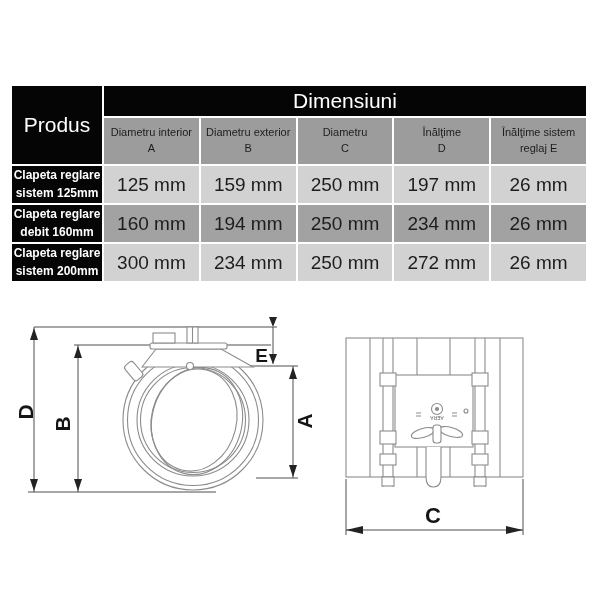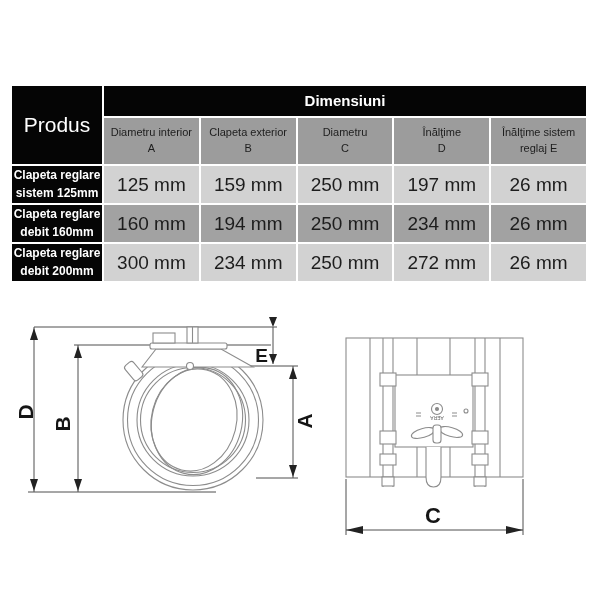--- a/index.html
+++ b/index.html
@@ -16,21 +16,21 @@
     font-family:"Liberation Sans",sans-serif;overflow:hidden;
   }
   .spec-table{
     position:absolute;left:10px;top:84px;width:578px;
     border-collapse:separate;border-spacing:2px;table-layout:fixed;
     background:var(--gap);
   }
   .spec-table th,.spec-table td{padding:0;text-align:center;vertical-align:middle;}
   .cell-black{background:var(--header-bg);color:#fff;}
   .produs-cell{font-size:21px;font-weight:400;height:78px;}
-  .dim-title-cell{font-size:15px;font-weight:700;height:24px;}
+  .dim-title-cell{font-size:21px;font-weight:400;height:24px;}
   .sub-cell{
     background:var(--subheader-bg);color:#1d1d1d;font-size:11px;
     font-weight:400;height:37px;line-height:1.45;
   }
   .label-cell{font-size:12px;font-weight:700;line-height:1.45;height:37px;}
   .val-cell{font-size:19px;color:#1d1d1d;height:37px;font-weight:400;}
   .row-light .val-cell{background:var(--row-light-bg);}
   .row-dark .val-cell{background:var(--row-dark-bg);}
   .drawings{position:absolute;left:0;top:290px;width:600px;height:310px;}
   svg text.dim-label{font-family:"Liberation Sans",sans-serif;font-weight:700;fill:#151515;}
@@ -52,21 +52,21 @@
       <tr>
     <th class="cell-black produs-cell" rowspan="2">Produs</th>
     <th class="cell-black dim-title-cell" colspan="5">Dimensiuni</th>
   </tr>
   <tr>
     <th class="sub-cell">
       <span>Diametru interior</span><br>
       <span>A</span>
     </th>
     <th class="sub-cell">
-      <span>Clapeta exterior</span><br>
+      <span>Diametru exterior</span><br>
       <span>B</span>
     </th>
     <th class="sub-cell">
       <span>Diametru</span><br>
       <span>C</span>
     </th>
     <th class="sub-cell">
       <span>Înălţime</span><br>
       <span>D</span>
     </th>
@@ -94,21 +94,21 @@
     </th>
     <td class="val-cell">160 mm</td>
     <td class="val-cell">194 mm</td>
     <td class="val-cell">250 mm</td>
     <td class="val-cell">234 mm</td>
     <td class="val-cell">26 mm</td>
   </tr>
   <tr class="row-light">
     <th class="cell-black label-cell">
       <span>Clapeta reglare</span><br>
-      <span>debit 200mm</span>
+      <span>sistem 200mm</span>
     </th>
     <td class="val-cell">300 mm</td>
     <td class="val-cell">234 mm</td>
     <td class="val-cell">250 mm</td>
     <td class="val-cell">272 mm</td>
     <td class="val-cell">26 mm</td>
   </tr>
 </tbody>
   </table>
 

